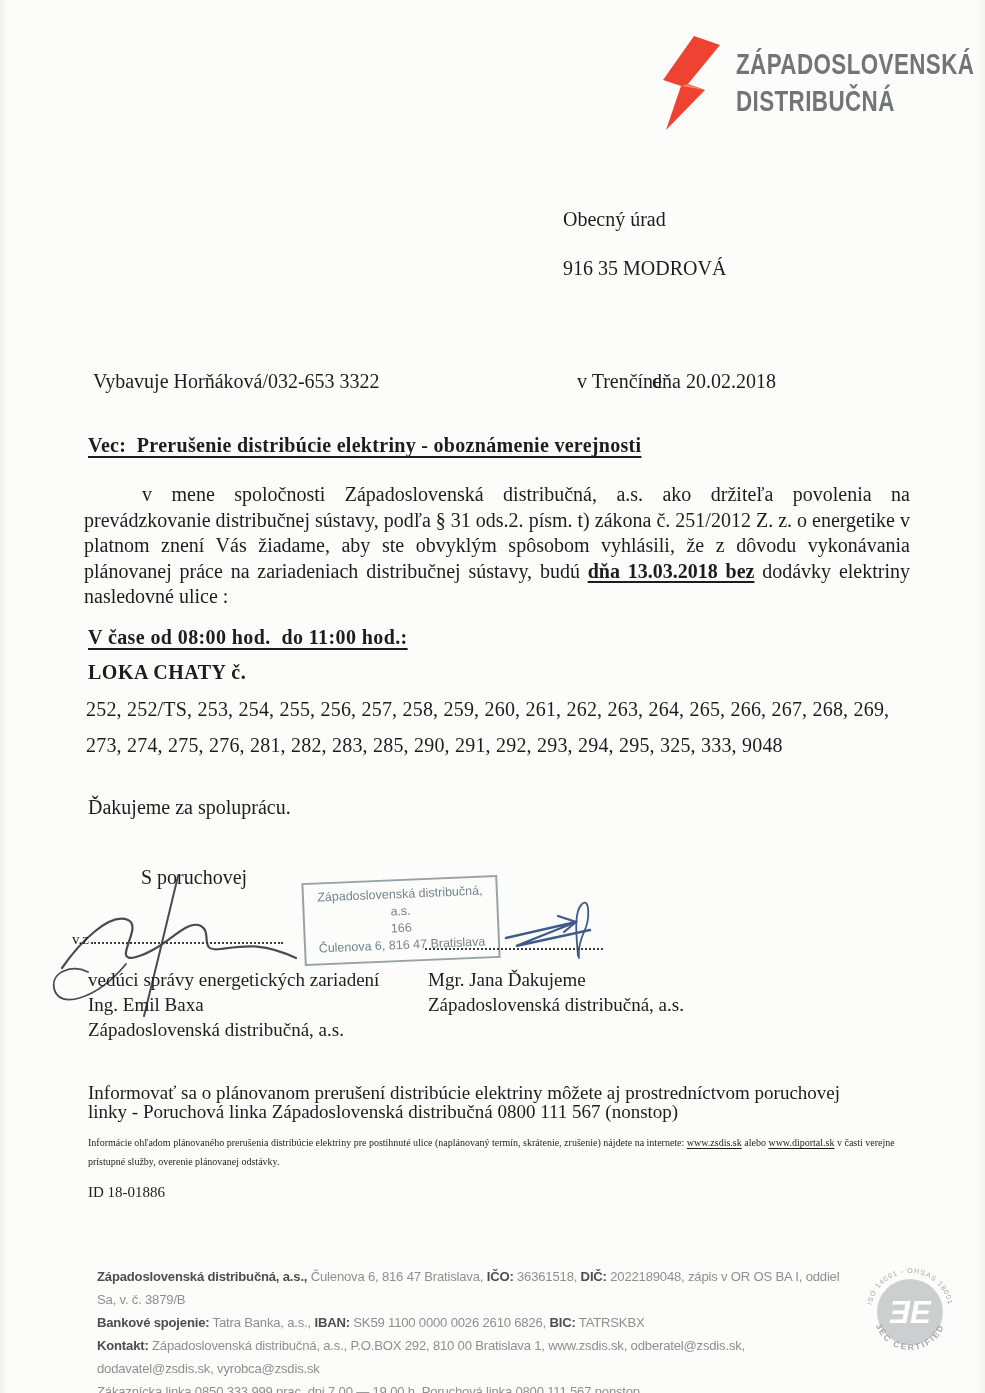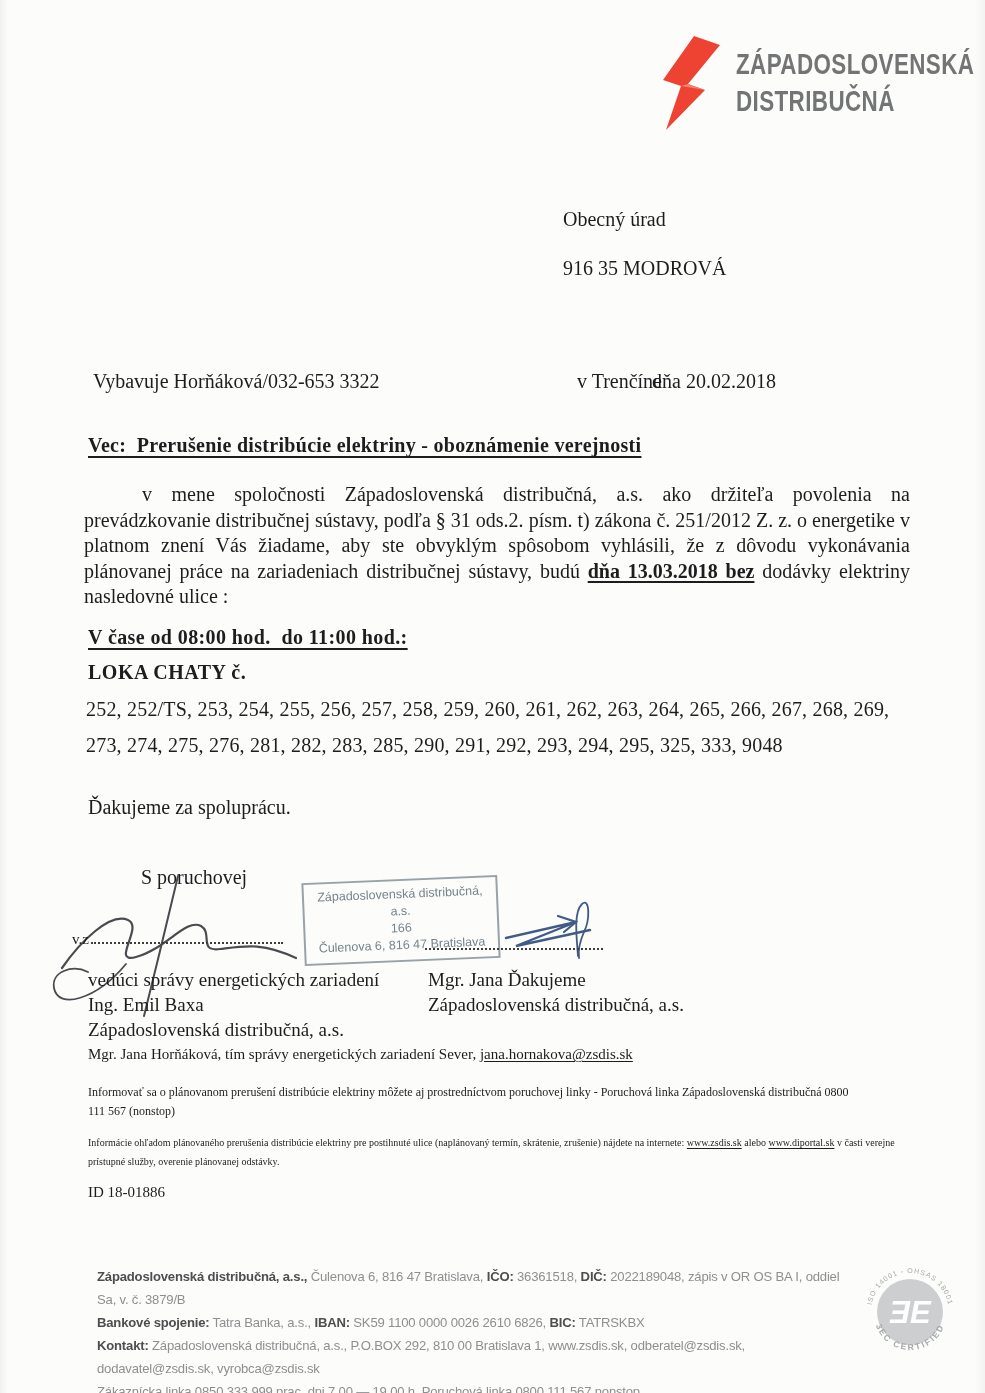--- a/index.html
+++ b/index.html
@@ -45,21 +45,21 @@
   .vz-row{position:absolute;left:72px;top:931px;display:flex;align-items:baseline;font-size:15px;}
   .dots{display:inline-block;height:1px;border-bottom:2.5px dotted #3c3c3c;margin-left:2px;}
   .dots.left{width:192px;}
   .dotline-right{position:absolute;left:425px;top:948px;width:178px;border-bottom:2.5px dotted #3c3c3c;}
   .signer{position:absolute;top:967px;font-size:19px;line-height:25px;}
   .signer.l{left:88px;}
   .signer.r{left:428px;}
   
   .contact-line{position:absolute;left:88px;top:1046px;font-size:15px;}
   .contact-line .u{text-decoration:underline;text-underline-offset:2px;}
-  .info1{position:absolute;left:88px;top:1083px;width:772px;font-size:12px;line-height:19px;}
+  .info1{position:absolute;left:88px;top:1083px;width:772px;font-size:19px;line-height:19px;}
   .info2{position:absolute;left:88px;top:1133px;width:815px;font-size:10px;line-height:19px;}
   .info2 .u{text-decoration:underline;text-underline-offset:2px;}
   .docid{position:absolute;left:88px;top:1184px;font-size:15px;}
   
   .footer{position:absolute;left:97px;top:1265px;width:780px;
     font-family:"Liberation Sans",sans-serif;font-size:13.5px;line-height:23px;
     color:#8d8f91;letter-spacing:-.2px;transform:scaleX(.97);transform-origin:left top;}
   .footer b{color:#4d4e50;font-weight:bold;}
   .seal{position:absolute;left:858px;top:1256px;}
   svg{display:block;}
@@ -131,21 +131,20 @@
   <div class="signer l">
     <div>vedúci správy energetických zariadení</div>
     <div>Ing. Emil Baxa</div>
     <div>Západoslovenská distribučná, a.s.</div>
   </div>
   <div class="signer r">
     <div>Mgr. Jana Ďakujeme</div>
     <div>Západoslovenská distribučná, a.s.</div>
   </div>
 
-  <div class="contact-line"><span>Mgr. Jana Horňáková, tím správy energetických zariadení Sever, </span><span class="u">jana.hornakova@zsdis.sk</span></div>
 
   <div class="info1">Informovať sa o plánovanom prerušení distribúcie elektriny môžete aj prostredníctvom poruchovej linky - Poruchová linka Západoslovenská distribučná 0800 111 567 (nonstop)</div>
 
   <div class="info2"><span>Informácie ohľadom plánovaného prerušenia distribúcie elektriny pre postihnuté ulice (naplánovaný termín, skrátenie, zrušenie) nájdete na internete: </span><span class="u">www.zsdis.sk</span><span> alebo </span><span class="u">www.diportal.sk</span><span> v časti verejne prístupné služby, overenie plánovanej odstávky.</span></div>
 
   <div class="docid">ID 18-01886</div>
 
   <div class="footer">
     <div><b>Západoslovenská distribučná, a.s.,</b><span> Čulenova 6, 816 47 Bratislava, </span><b>IČO:</b><span> 36361518, </span><b>DIČ:</b><span> 2022189048, zápis v OR OS BA I, oddiel Sa, v. č. 3879/B</span></div>
     <div><b>Bankové spojenie:</b><span> Tatra Banka, a.s., </span><b>IBAN:</b><span> SK59 1100 0000 0026 2610 6826, </span><b>BIC:</b><span> TATRSKBX</span></div>

